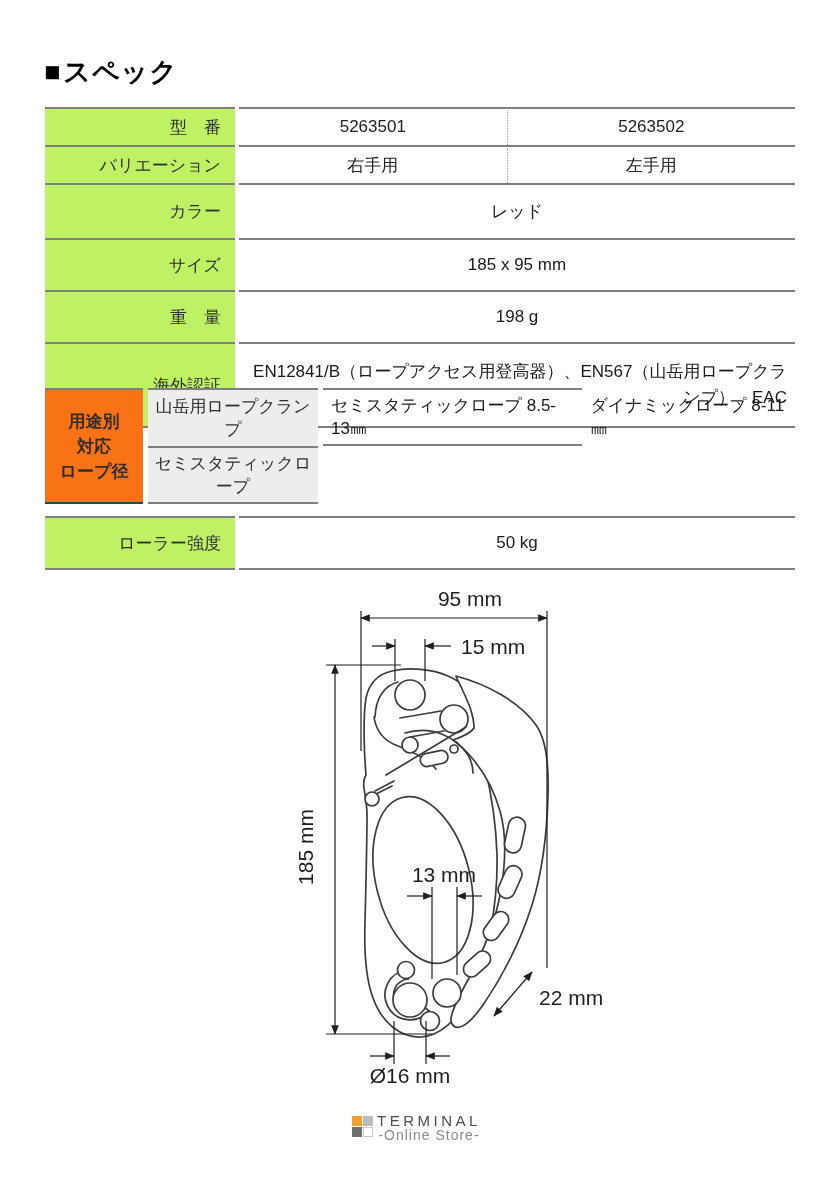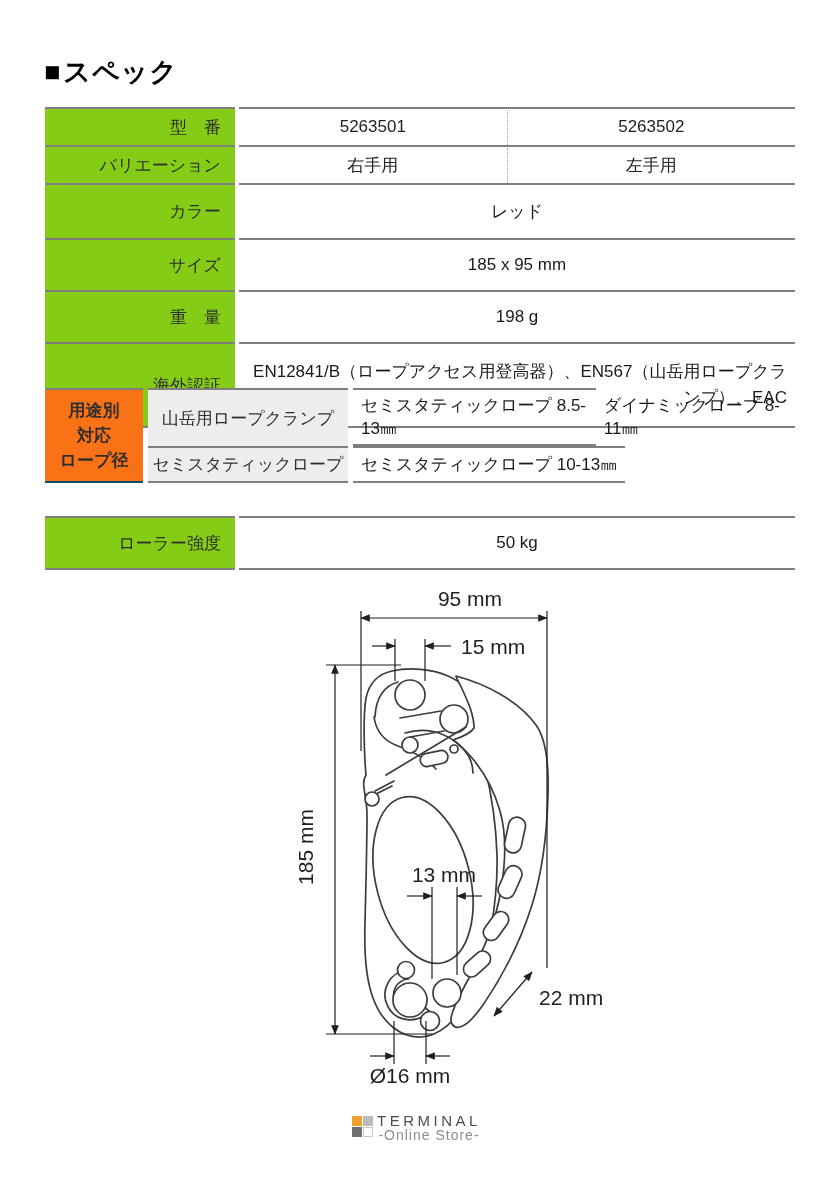--- a/index.html
+++ b/index.html
@@ -9,37 +9,37 @@
   
   .heading{position:absolute;left:44px;top:54px;font-size:27px;font-weight:bold;color:#000;
            display:flex;align-items:center;letter-spacing:1px;}
   .heading .marker{margin-right:2px;}
 
   
   .tbl{position:absolute;left:45px;width:750px;font-size:17px;}
   .t-row{display:flex;align-items:stretch;min-height:38px;}
   .t-row > div{border-top:2px solid #7f7f7f;box-sizing:border-box;}
   .t-row.last > div, .t-row:last-child > div{border-bottom:2px solid #7f7f7f;}
-  .lbl{width:190px;background:#84cc16;display:flex;align-items:center;justify-content:flex-end;
+  .lbl{width:190px;background:#bef264;display:flex;align-items:center;justify-content:flex-end;
        padding:6px 14px 6px 6px;color:#2e2e2e;}
   .val{flex:1;margin-left:4px;display:flex;align-items:center;justify-content:center;
        padding:15px 8px;color:#1a1a1a;}
   .val.left{justify-content:flex-start;text-align:right;line-height:26px;}
   .v1{flex:267;margin-left:4px;display:flex;align-items:center;justify-content:center;padding:6px 8px;}
   .v2{flex:288;display:flex;align-items:center;justify-content:center;padding:6px 8px;
       border-left:1px dotted #9a9a9a;}
 
   
   .rt{display:flex;align-items:stretch;}
   .rt-col1{width:98px;background:#f97316;display:flex;align-items:center;justify-content:center;
            text-align:center;white-space:pre-line;line-height:25px;color:#2e2e2e;
            border-top:2px solid #7f7f7f;border-bottom:2px solid #0c4a6e;box-sizing:border-box;font-weight:bold;}
   .rt-right{flex:1;margin-left:5px;display:flex;flex-direction:column;}
   .rt-group{display:flex;align-items:stretch;}
-  .rt-use{width:200px;background:#ededed;display:flex;align-items:center;justify-content:center;
+  .rt-use{width:170px;background:#ededed;display:flex;align-items:center;justify-content:center;
           text-align:center;padding:4px 2px;color:#2e2e2e;box-sizing:border-box;}
   .rt-ropes{flex:1;margin-left:5px;display:flex;flex-direction:row;}
   .rt-rope{display:flex;align-items:center;min-height:37px;padding:4px 8px;box-sizing:border-box;color:#1a1a1a;}
   .g1 .rt-use{border-top:2px solid #7f7f7f;}
   .g1 .rt-rope.r1{border-top:2px solid #7f7f7f;border-bottom:2px solid #7f7f7f;}
   .g2 .rt-use,.g2 .rt-rope{border-top:2px solid #7f7f7f;border-bottom:2px solid #7f7f7f;}
 
   
   .diagram{position:absolute;left:280px;top:585px;}
   .diagram svg{display:block;}
@@ -104,23 +104,20 @@
     <div class="rt-right">
       <div class="rt-group g1">
         <div class="rt-use">山岳用ロープクランプ</div>
         <div class="rt-ropes">
           <div class="rt-rope r1">セミスタティックロープ 8.5-13㎜</div>
           <div class="rt-rope r2">ダイナミックロープ 8-11㎜</div>
         </div>
       </div>
       <div class="rt-group g2">
         <div class="rt-use">セミスタティックロープ</div>
-        <div class="rt-ropes">
-          <div class="rt-rope">セミスタティックロープ 10-13㎜</div>
-        </div>
       </div>
     </div>
   </div>
 
   <div class="tbl" style="top:516px;">
     <div class="t-row last">
       <div class="lbl">ローラー強度</div>
       <div class="val">50 kg</div>
     </div>
   </div>

